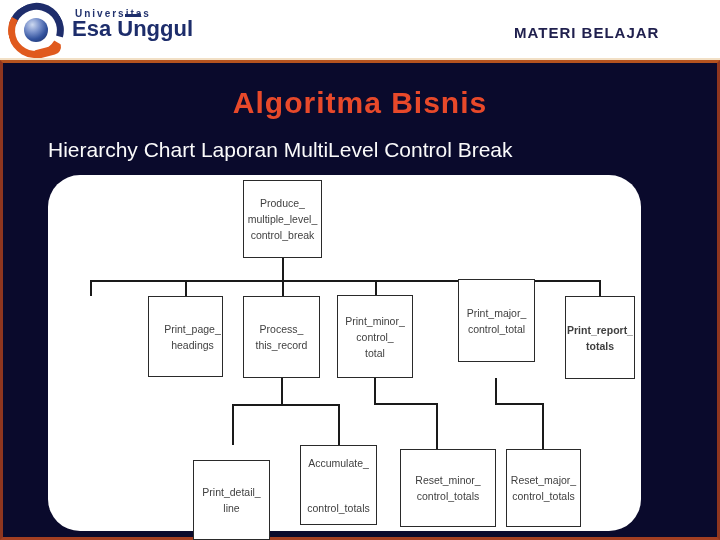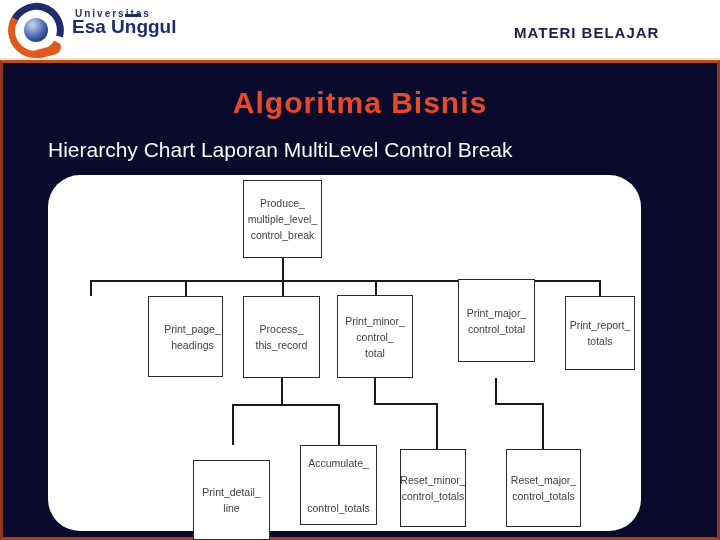--- a/index.html
+++ b/index.html
@@ -16,21 +16,21 @@
   .arc{position:absolute;left:0;top:0;width:42px;height:41px;border-radius:50%;
        border:7px solid transparent;}
   .arc-navy{border-top-color:#1e2d6b;border-right-color:#1e2d6b;transform:rotate(-30deg);}
   .arc-orange{border-bottom-color:#e05a1e;border-left-color:#e05a1e;transform:rotate(-15deg);}
   .logo-tail{position:absolute;left:27px;top:44px;width:27px;height:9px;background:#e05a1e;
              border-radius:2px 2px 16px 4px;transform:rotate(-14deg);}
   .sphere{position:absolute;left:16px;top:15px;width:24px;height:24px;border-radius:50%;
           background:radial-gradient(circle at 35% 28%, #cdd9f0 0%, #7b93cc 32%, #33539e 62%, #14255c 100%);}
   .logo-universitas{position:absolute;left:75px;top:8px;font-size:10px;font-weight:bold;
                     letter-spacing:2px;color:#23336e;}
-  .logo-esa{position:absolute;left:72px;top:16px;font-size:19px;font-weight:bold;color:#1d2d6b;}
+  .logo-esa{position:absolute;left:72px;top:16px;font-size:22px;font-weight:bold;color:#1d2d6b;}
   .logo-macron{position:absolute;left:125px;top:14px;width:16px;height:3px;background:#1d2d6b;}
   .materi{position:absolute;left:514px;top:24px;font-size:15px;font-weight:bold;
           letter-spacing:1px;color:#20204e;}
   
   .title{position:absolute;left:0;top:86px;width:720px;text-align:center;
          font-size:30px;font-weight:bold;color:#e8492a;letter-spacing:1px;}
   .subtitle{position:absolute;left:48px;top:138px;font-size:21px;color:#fafafa;}
   
   .chart{position:absolute;left:48px;top:175px;width:593px;height:356px;background:#ffffff;border-radius:32px;}
   .node{position:absolute;box-sizing:border-box;border:1px solid #2a2a2a;background:#ffffff;
@@ -95,33 +95,33 @@
       </div>
       <div class="node" style="left: 289px; top: 120px; width: 76px; height: 83px;">
         <div>Print_minor_</div>
         <div>control_</div>
         <div>total</div>
       </div>
       <div class="node" style="left: 410px; top: 104px; width: 77px; height: 83px; text-align: center;">
         <div>Print_major_</div>
         <div>control_total</div>
       </div>
-      <div class="node" style="left: 517px; top: 121px; width: 70px; height: 74px;">
+      <div class="node" style="left: 517px; top: 121px; width: 70px; height: 83px; font-weight: bold;">
         <div>Print_report_</div>
         <div>totals</div>
       </div>
       <div class="node" style="left: 145px; top: 270px; width: 77px; height: 80px; margin-top: 15px;">
         <div>Print_detail_</div>
         <div>line</div>
       </div>
       <div class="node" style="left: 252px; top: 270px; width: 77px; height: 80px; gap: 29px;">
         <div>Accumulate_</div>
         <div>control_totals</div>
       </div>
-      <div class="node" style="left: 352px; top: 274px; width: 66px; height: 78px;">
+      <div class="node" style="left: 352px; top: 274px; width: 96px; height: 78px;">
         <div>Reset_minor_</div>
         <div>control_totals</div>
       </div>
       <div class="node" style="left: 458px; top: 274px; width: 75px; height: 78px;">
         <div>Reset_major_</div>
         <div>control_totals</div>
       </div>
     </div>
 
 </div>

